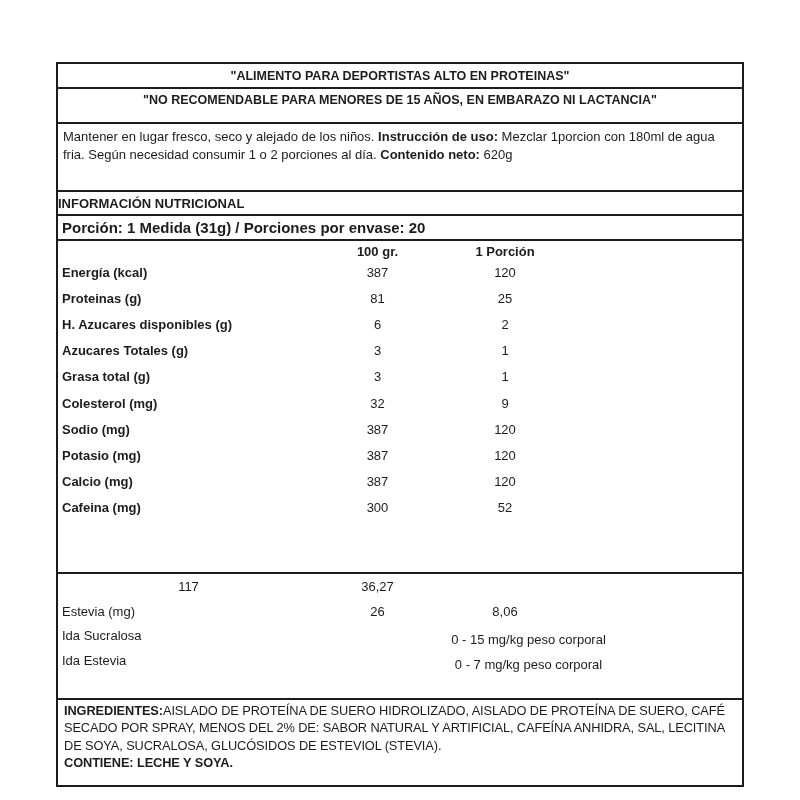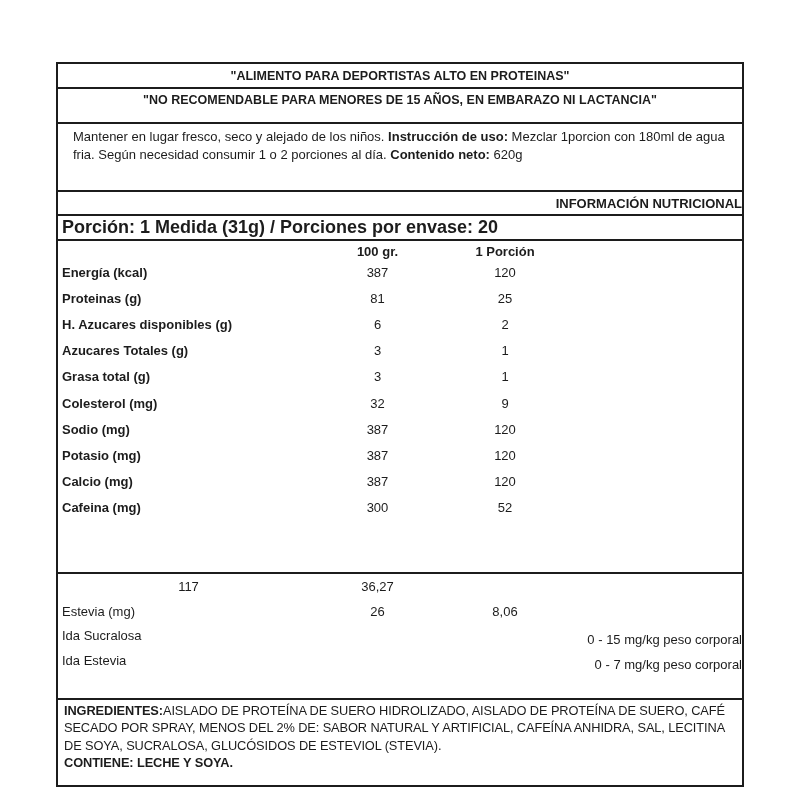--- a/index.html
+++ b/index.html
@@ -35,39 +35,39 @@
   }
   .box-warning {
     height: 37px;
     padding-top: 4px;
     text-align: center;
     font-weight: bold;
     font-size: 12.5px;
   }
   .box-storage {
     height: 70px;
-    padding: 4px 15px;
+    padding: 4px 5px;
     font-size: 13px;
     line-height: 17.5px;
   }
   .box-info-title {
     height: 26px;
     display: flex;
     align-items: center;
-    justify-content: flex-end;
+    justify-content: flex-start;
     font-weight: bold;
     font-size: 13px;
   }
   .box-portion {
     height: 27px;
     display: flex;
     align-items: center;
     padding-left: 4px;
     font-weight: bold;
-    font-size: 18px;
+    font-size: 15px;
   }
   .box-table { height: 335px; padding-top: 0; }
   .box-sweetener { height: 128px; }
   .box-ingredients {
     height: 89px;
     padding: 2px 6px;
     font-size: 12.8px;
     line-height: 17.4px;
     letter-spacing: -0.1px;
   }
@@ -78,21 +78,21 @@
     align-items: center;
     padding-left: 4px;
     font-size: 13px;
     height: 26.2px;
   }
   .nrow-header { height: 18px; font-weight: bold; align-items: end; }
   .nrow .lbl { font-weight: bold; }
   .nrow .lbl-plain { font-weight: normal; }
   .nrow .val { text-align: center; }
   .srow { height: 24.8px; }
-  .ida-val { grid-column: 2 / 5; text-align: right; margin-top: 8px; }
+  .ida-val { grid-column: 2 / 5; text-align: center; margin-top: 8px; }
 
   .bold { font-weight: bold; }
   .contains-line { font-weight: bold; }
 </style>
 </head>
 <body>
 
 <div class="label-container">
 
   <div class="box box-claim">

